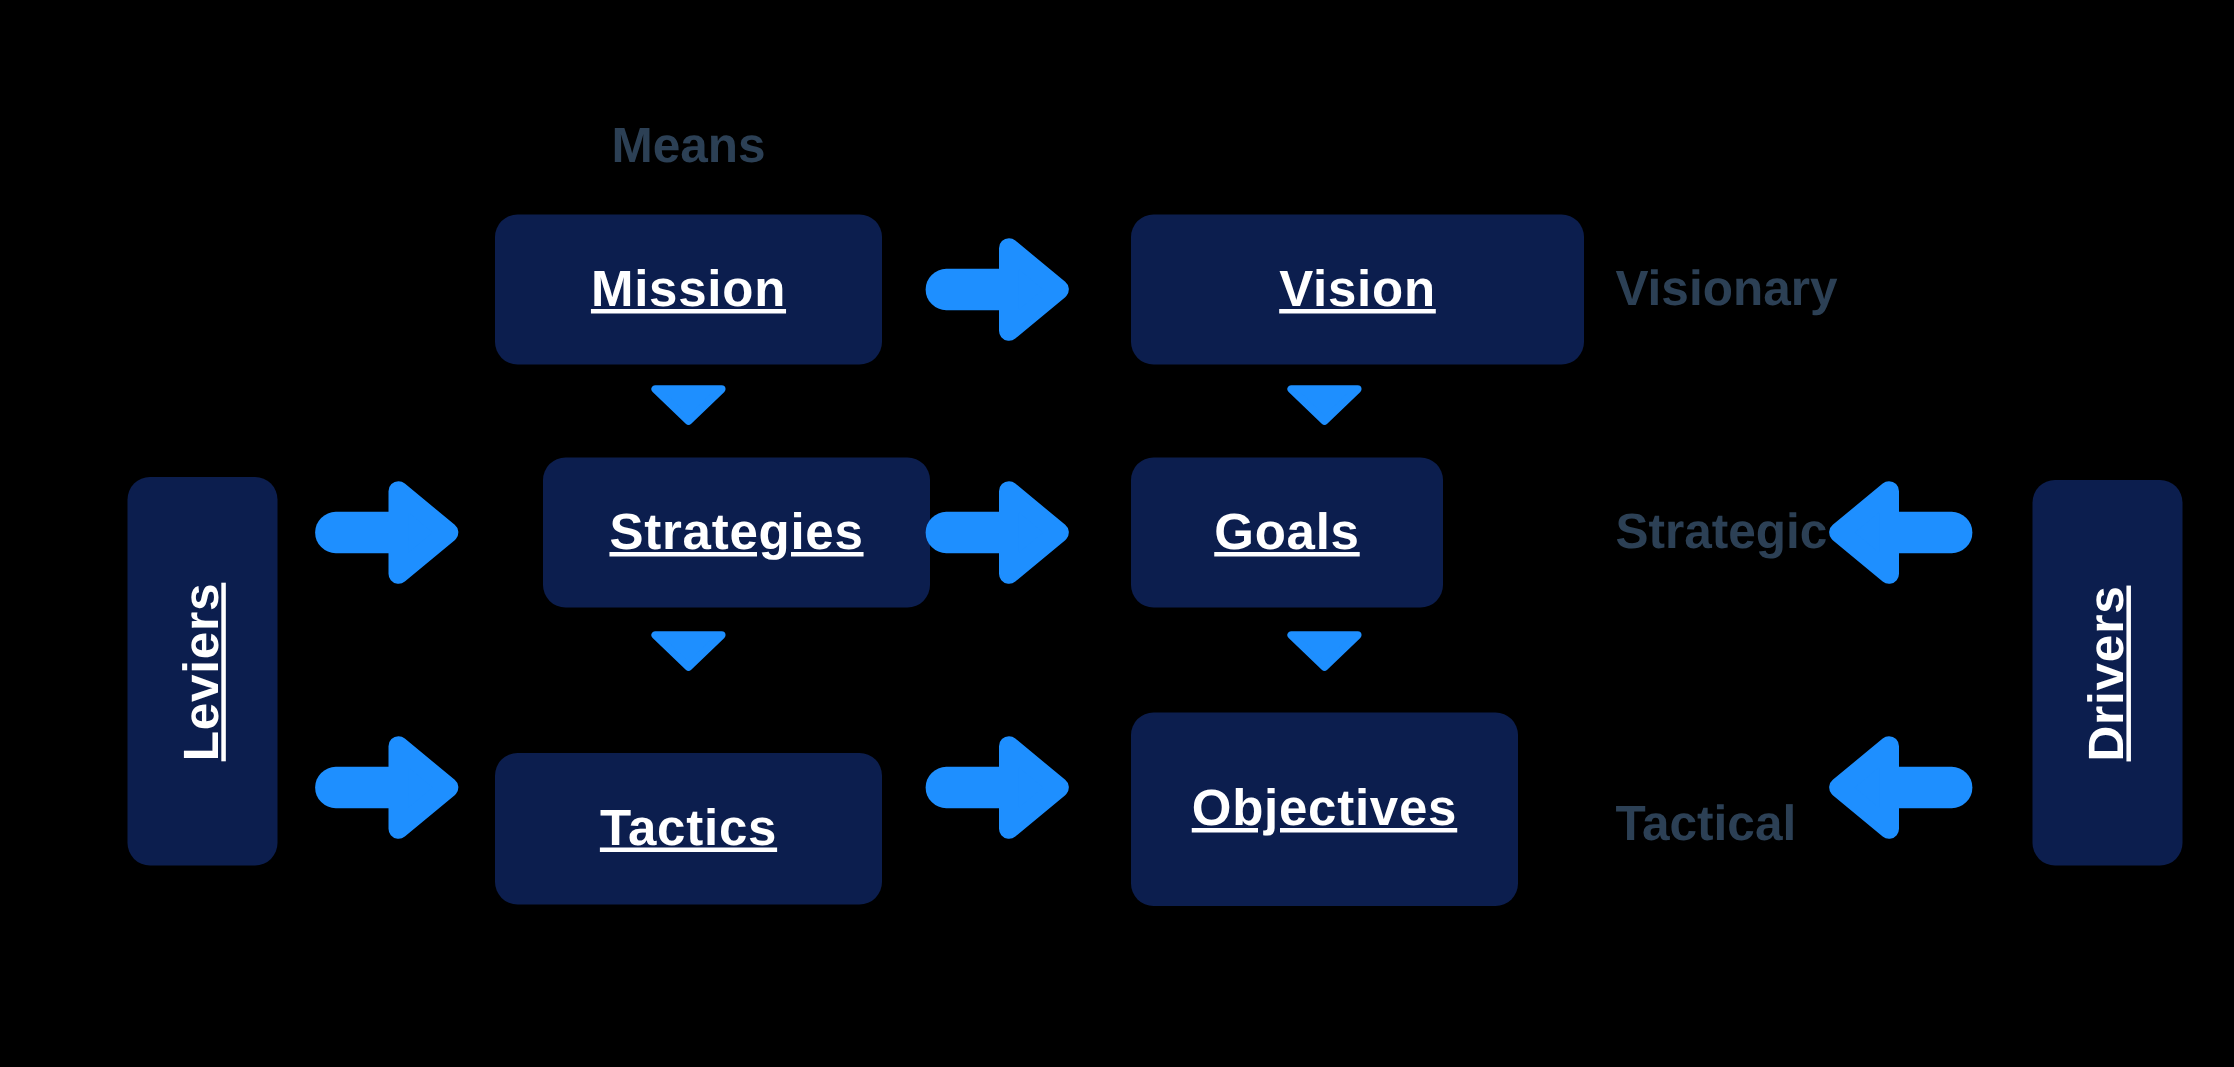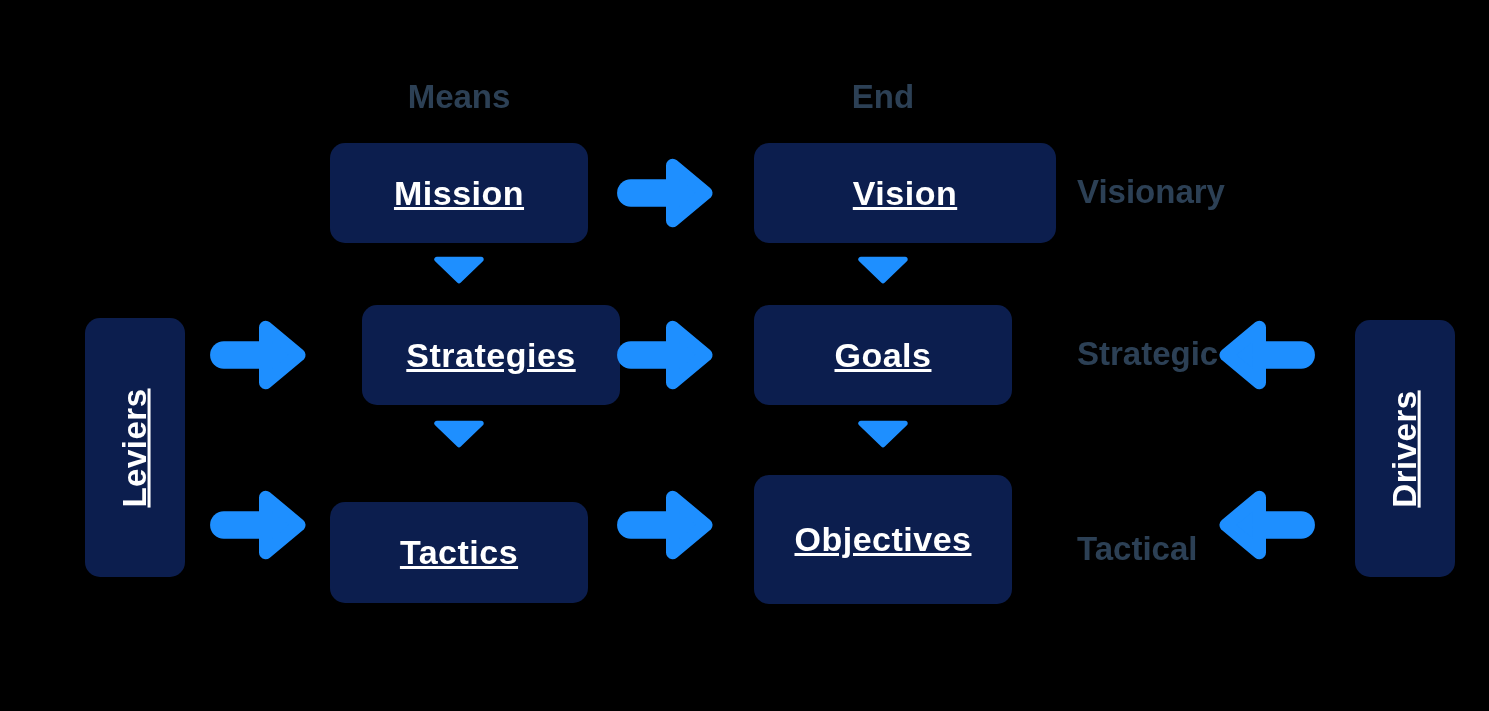--- a/index.html
+++ b/index.html
@@ -62,34 +62,33 @@
     width: 62px;
     height: 30px;
   }
 </style>
 </head>
 <body>
 
 <div id="stage">
 
   <div class="col-header" style="left:330px; top:78px;">Means</div>
-  <div class="col-header" style="left:754px; top:78px;">End</div>
 
   <div class="box" style="left:330px; top:143px; width:258px; height:100px;">
     <span>Mission</span>
   </div>
   <div class="box" style="left:754px; top:143px; width:302px; height:100px;">
     <span>Vision</span>
   </div>
   <div class="side-label" style="left:1046px; top:173px;">Visionary</div>
 
   <div class="box" style="left:330px; top:305px; width:258px; height:100px;margin-left:32px;">
     <span>Strategies</span>
   </div>
-  <div class="box" style="left:754px; top:305px; width:258px; height:100px;text-align:center;">
+  <div class="box" style="left:754px; top:305px; width:208px; height:100px;text-align:center;">
     <span>Goals</span>
   </div>
   <div class="side-label" style="left:1046px; top:335px;">Strategic</div>
 
   <div class="box" style="left:330px; top:502px; width:258px; height:101px;">
     <span>Tactics</span>
   </div>
   <div class="box" style="left:754px; top:475px; width:258px; height:129px;">
     <span>Objectives</span>
   </div>

